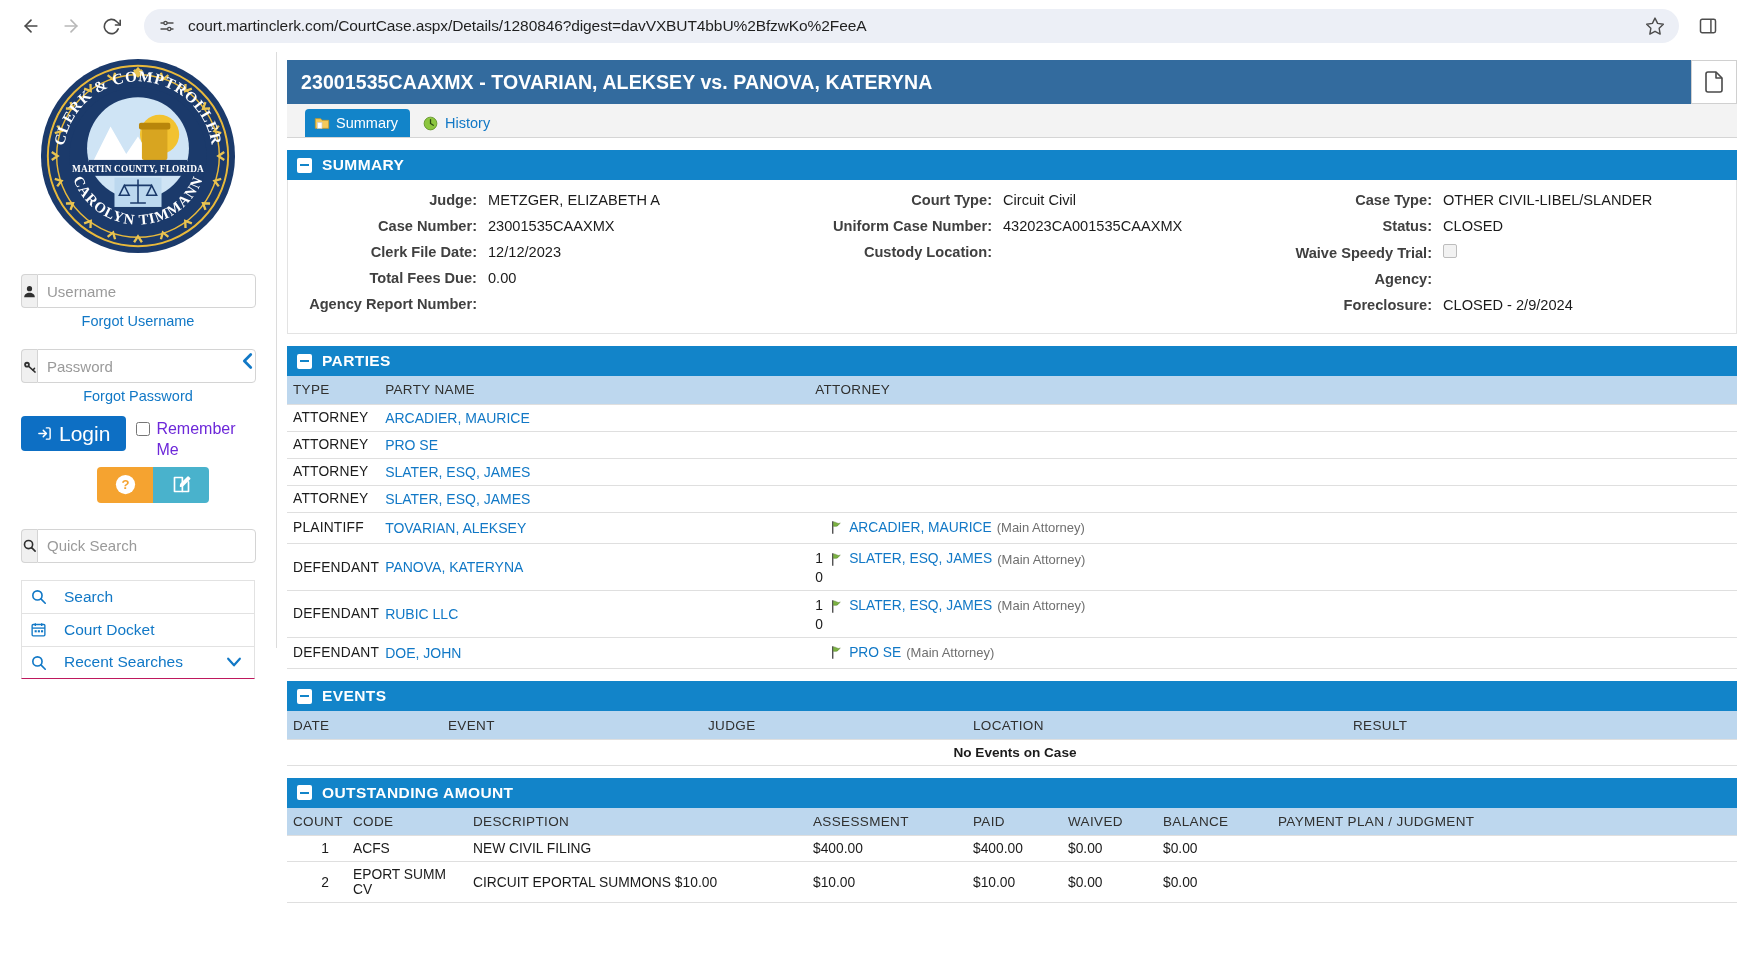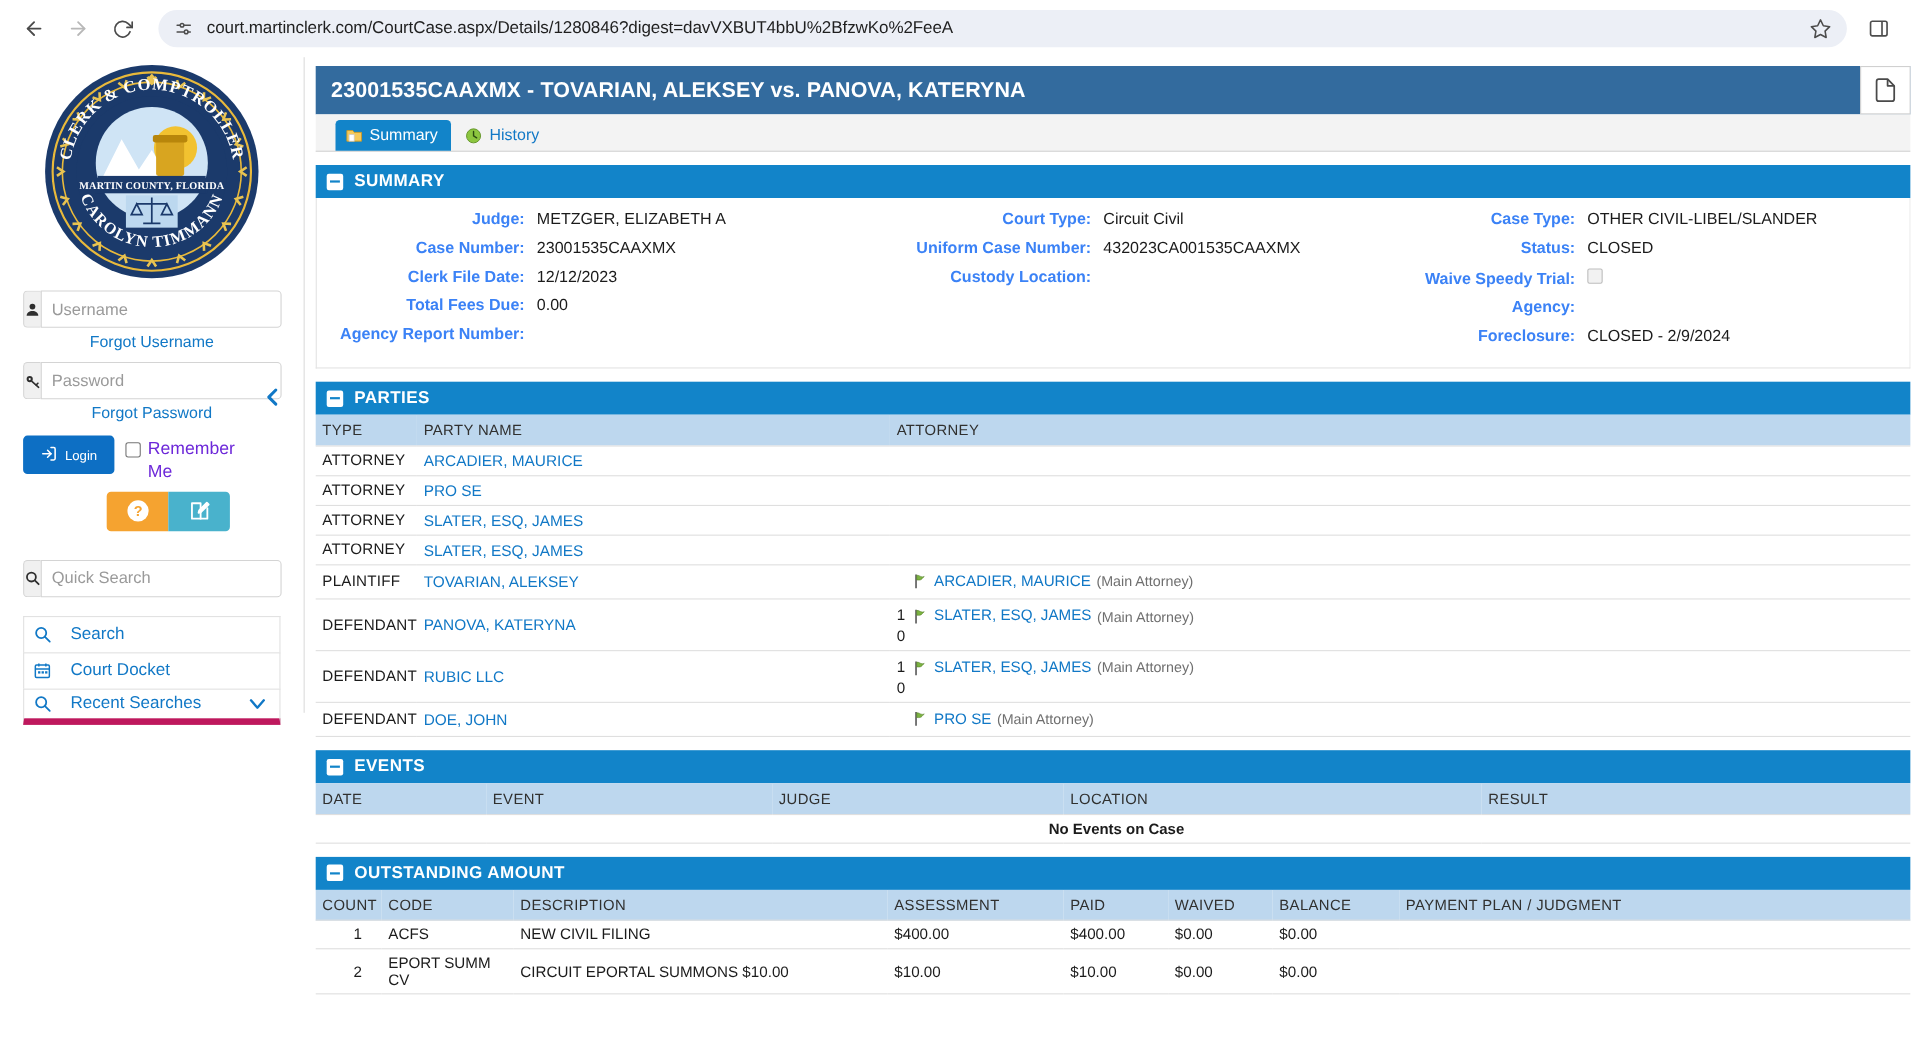--- a/index.html
+++ b/index.html
@@ -79,21 +79,21 @@
   }
   .seal-wrap { display: flex; justify-content: center; padding-top: 6px; }
   .seal {
     width: 196px; height: 196px;
     border-radius: 50%;
     position: relative;
   }
 
   .field-group {
     display: flex;
-    margin-top: 10px;
+    margin-top: 20px;
     height: 34px;
   }
   .field-icon {
     width: 32px;
     background: #f0f0f0;
     border: 1px solid #d4d4d4;
     border-right: none;
     border-radius: 4px 0 0 4px;
     display: flex;
     align-items: center;
@@ -129,21 +129,21 @@
     margin-top: 12px;
     gap: 10px;
   }
   .login-btn {
     background: #0d6fc4;
     color: #fff;
     border: none;
     border-radius: 4px;
     height: 35px;
     padding: 16px 16px;
-    font-size: 12px;
+    font-size: 21px;
     font-family: "Liberation Sans", sans-serif;
     display: flex;
     align-items: center;
     gap: 7px;
     cursor: pointer;
   }
   .remember-wrap {
     display: flex;
     flex-wrap: wrap;
     align-items: flex-start;
@@ -185,21 +185,21 @@
     display: flex;
     align-items: center;
     height: 33px;
     border: 1px solid #e2e2e2;
     border-bottom: none;
     padding-left: 2px;
     gap: 12px;
     cursor: pointer;
     background: #fff;
   }
-  .nav-item:last-child { border-bottom: 6px solid #be185d; }
+  .nav-item:last-child { border-bottom: 1px solid #be185d; }
   .nav-item .nitem-icon {
     width: 28px;
     display: flex; align-items: center; justify-content: center;
     color: #1178c6;
     flex: 0 0 28px;
   }
   .nav-item .nitem-label {
     color: #1178c6;
     font-size: 15.5px;
     flex: 1 1 auto;
@@ -315,21 +315,21 @@
   }
   .sum-col { display: flex; flex-direction: column; gap: 10px; }
   .sum-col.c1 { width: 460px; }
   .sum-col.c2 { width: 490px; }
   .sum-col.c3 { flex: 1 1 auto; }
   .sum-row { display: flex; align-items: baseline; }
   .sum-label {
     font-weight: bold;
     text-align: right;
     padding-right: 11px;
-    color: #3b82f6;
+    color: #404040;
     white-space: nowrap;
   }
   .sum-col.c1 .sum-label { width: 200px; }
   .sum-col.c2 .sum-label { width: 255px; }
   .sum-col.c3 .sum-label { width: 205px; }
   .sum-value { color: #1b1b1b; white-space: nowrap; }
   .sum-check {
     width: 14px; height: 14px;
     border: 1px solid #bdbdbd;
     background: #f2f2f2;

